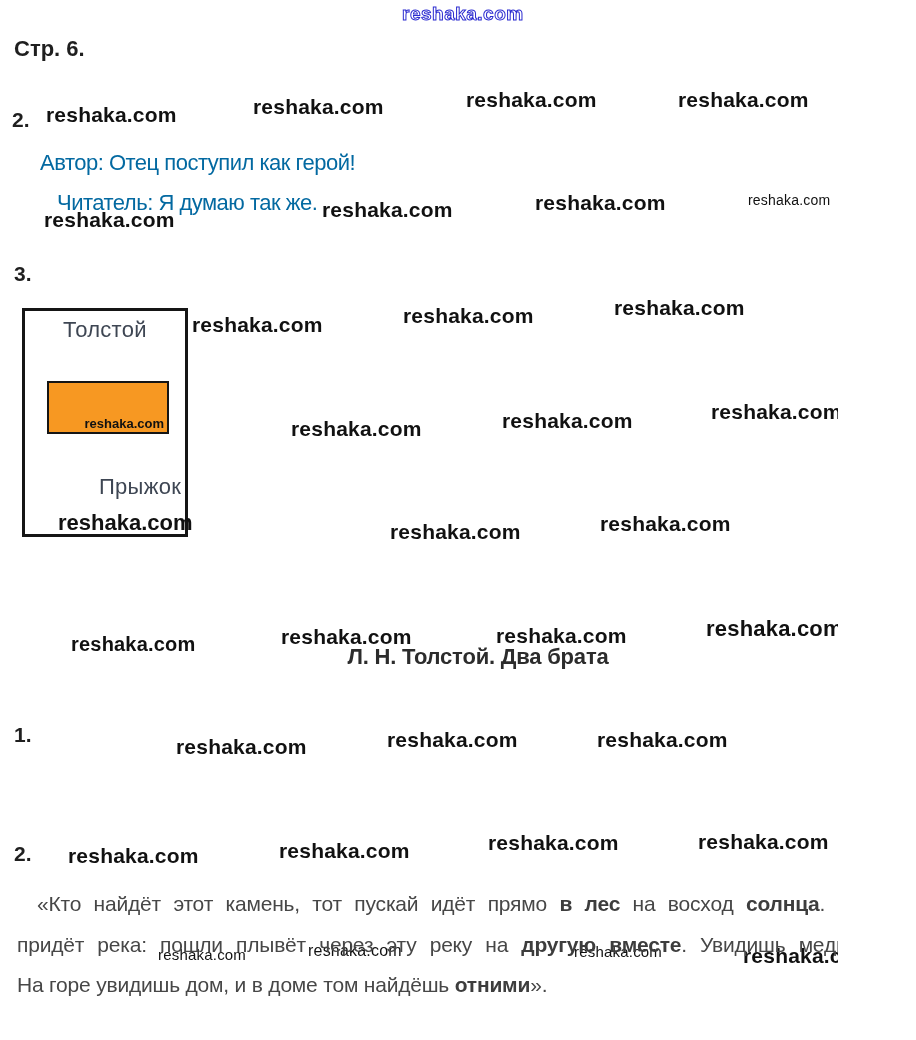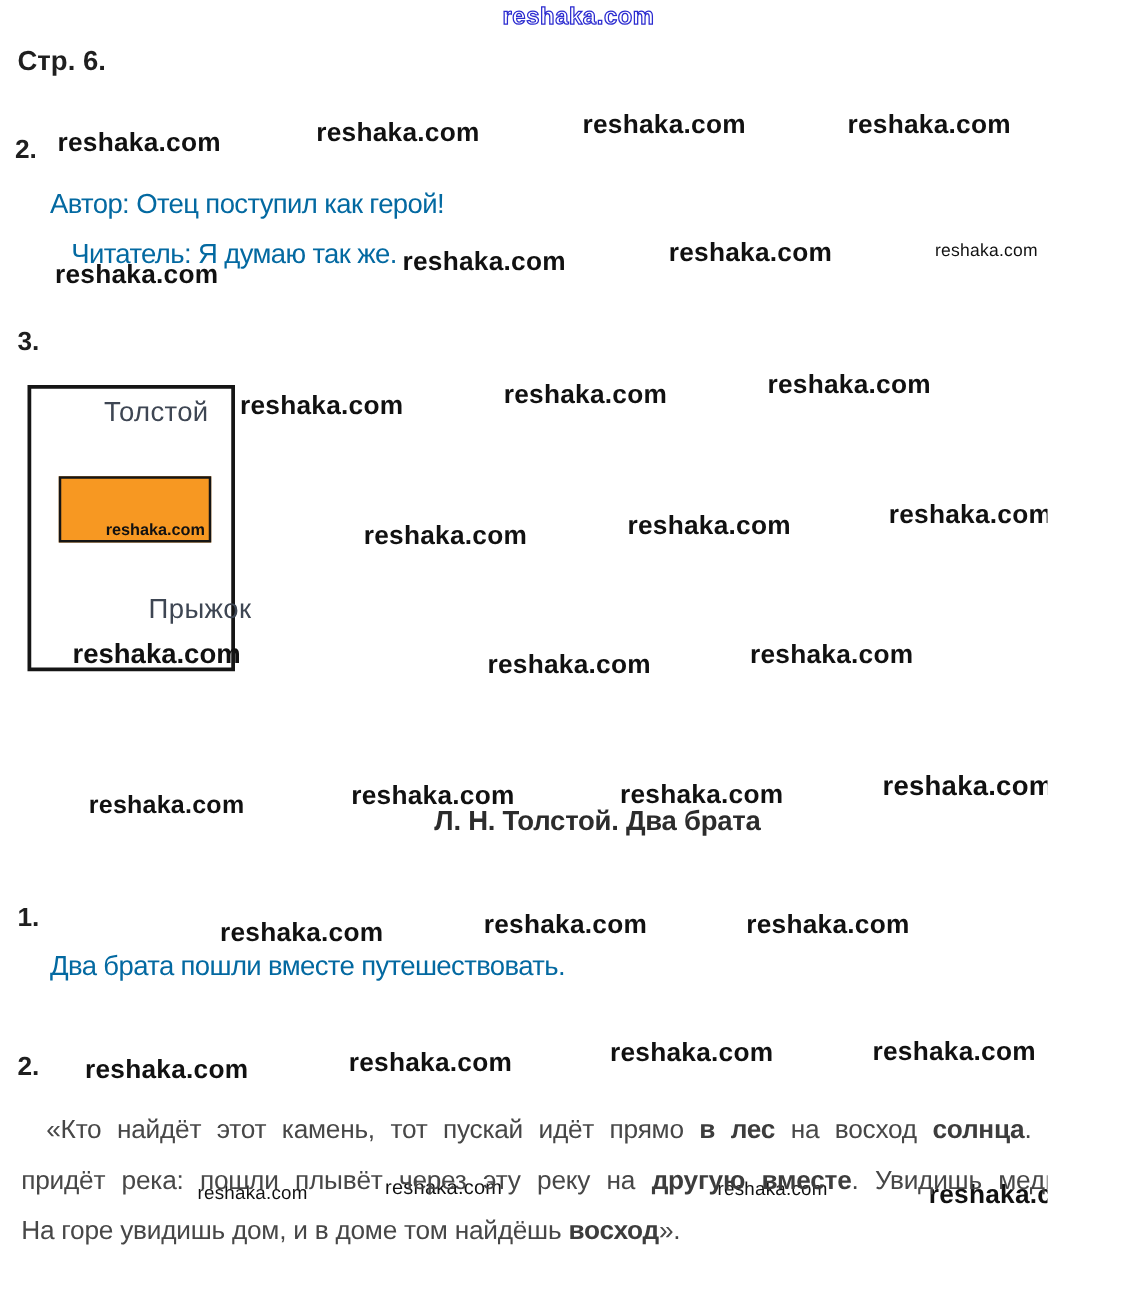--- a/index.html
+++ b/index.html
@@ -50,21 +50,20 @@
     box-sizing: border-box;
     background: #ffffff;
   }
   .book-author, .book-title {
     position: absolute;
     width: 100%;
     text-align: center;
     font-size: 22px;
     color: #3e4653;
     letter-spacing: 0.3px;
-    padding-left: 20px;
   }
   .book-author { top: 6px; }
   .book-title  { top: 163px; margin-left: 35px; }
   .cover-image {
     position: absolute;
     left: 22px; top: 70px;
     width: 122px; height: 53px;
     border: 2px solid #151515;
     box-sizing: border-box;
   }
@@ -175,22 +174,21 @@
     <div class="cover-image" style="background-color: rgb(247, 152, 34);">
       <span class="wm-in-cover">reshaka.com</span>
     </div>
     <div class="book-title">Прыжок</div>
     <span class="wm-in-box">reshaka.com</span>
   </div>
 
   <div class="story-heading">Л. Н. Толстой. Два брата</div>
 
   <div class="abs task-num" style="left:14px; top:723px;">1.</div>
-  <div class="abs body-line" style="left:40px; top:760px;">Два брата пошли вместе путешествовать.</div>
 
   <div class="abs task-num" style="left:14px; top:842px;">2.</div>
   <div class="quote">
     <div class="qline first"><span>«Кто найдёт этот камень, тот пускай идёт прямо </span><span class="bold">в лес</span><span> на восход </span><span class="bold">солнца</span><span>. В лесу</span></div>
     <div class="qline"><span>придёт река: пошли плывёт через эту реку на </span><span class="bold">другую вместе</span><span>. Увидишь медведицы</span></div>
-    <div class="qline last"><span>На горе увидишь дом, и в доме том найдёшь </span><span class="bold">восход</span><span>».</span></div>
+    <div class="qline last"><span>На горе увидишь дом, и в доме том найдёшь </span><span class="bold">отними</span><span>».</span></div>
   </div>
 
 </div>
 
 </body></html>

